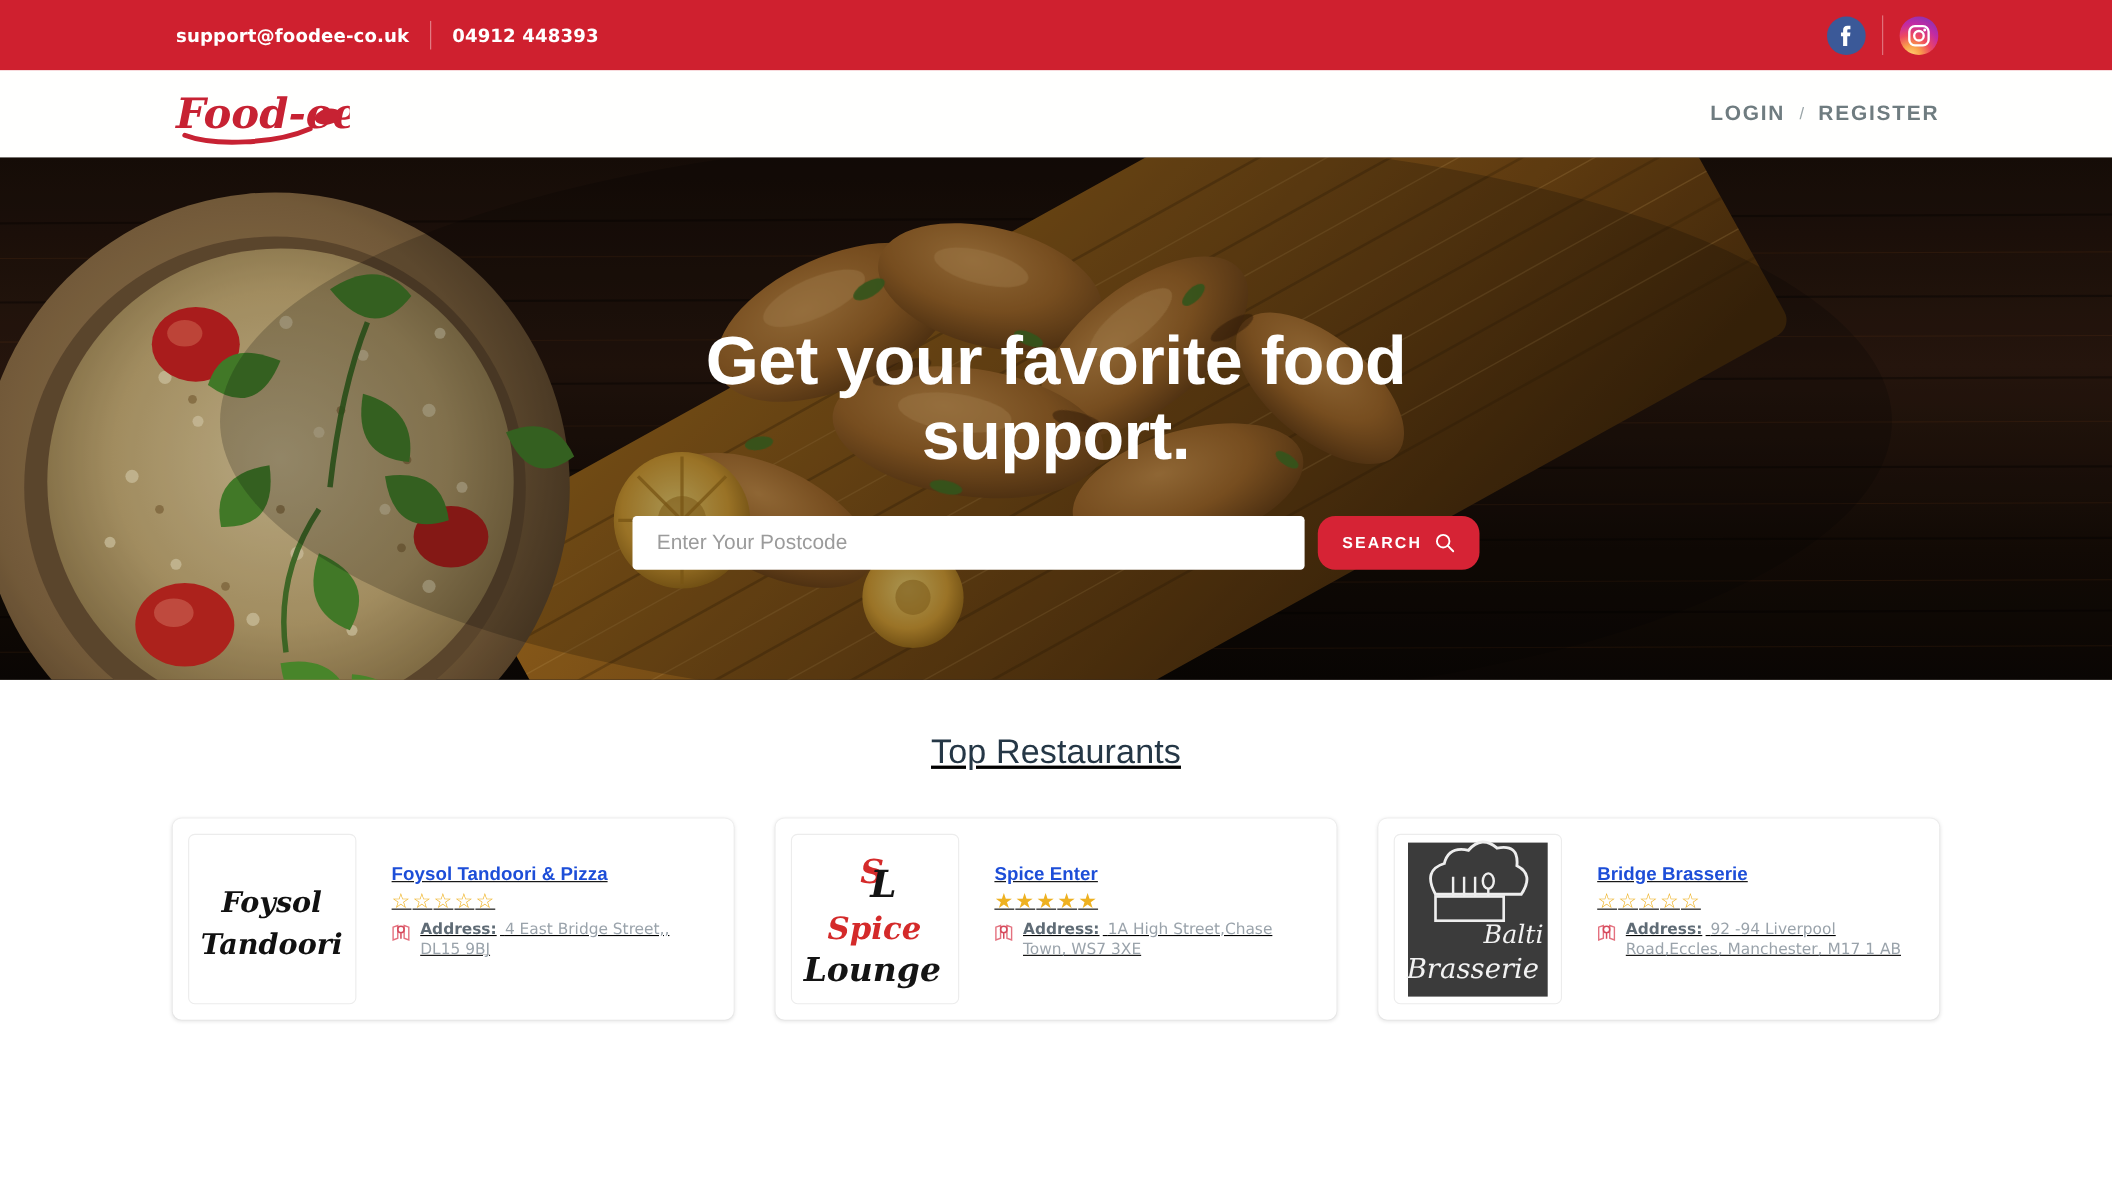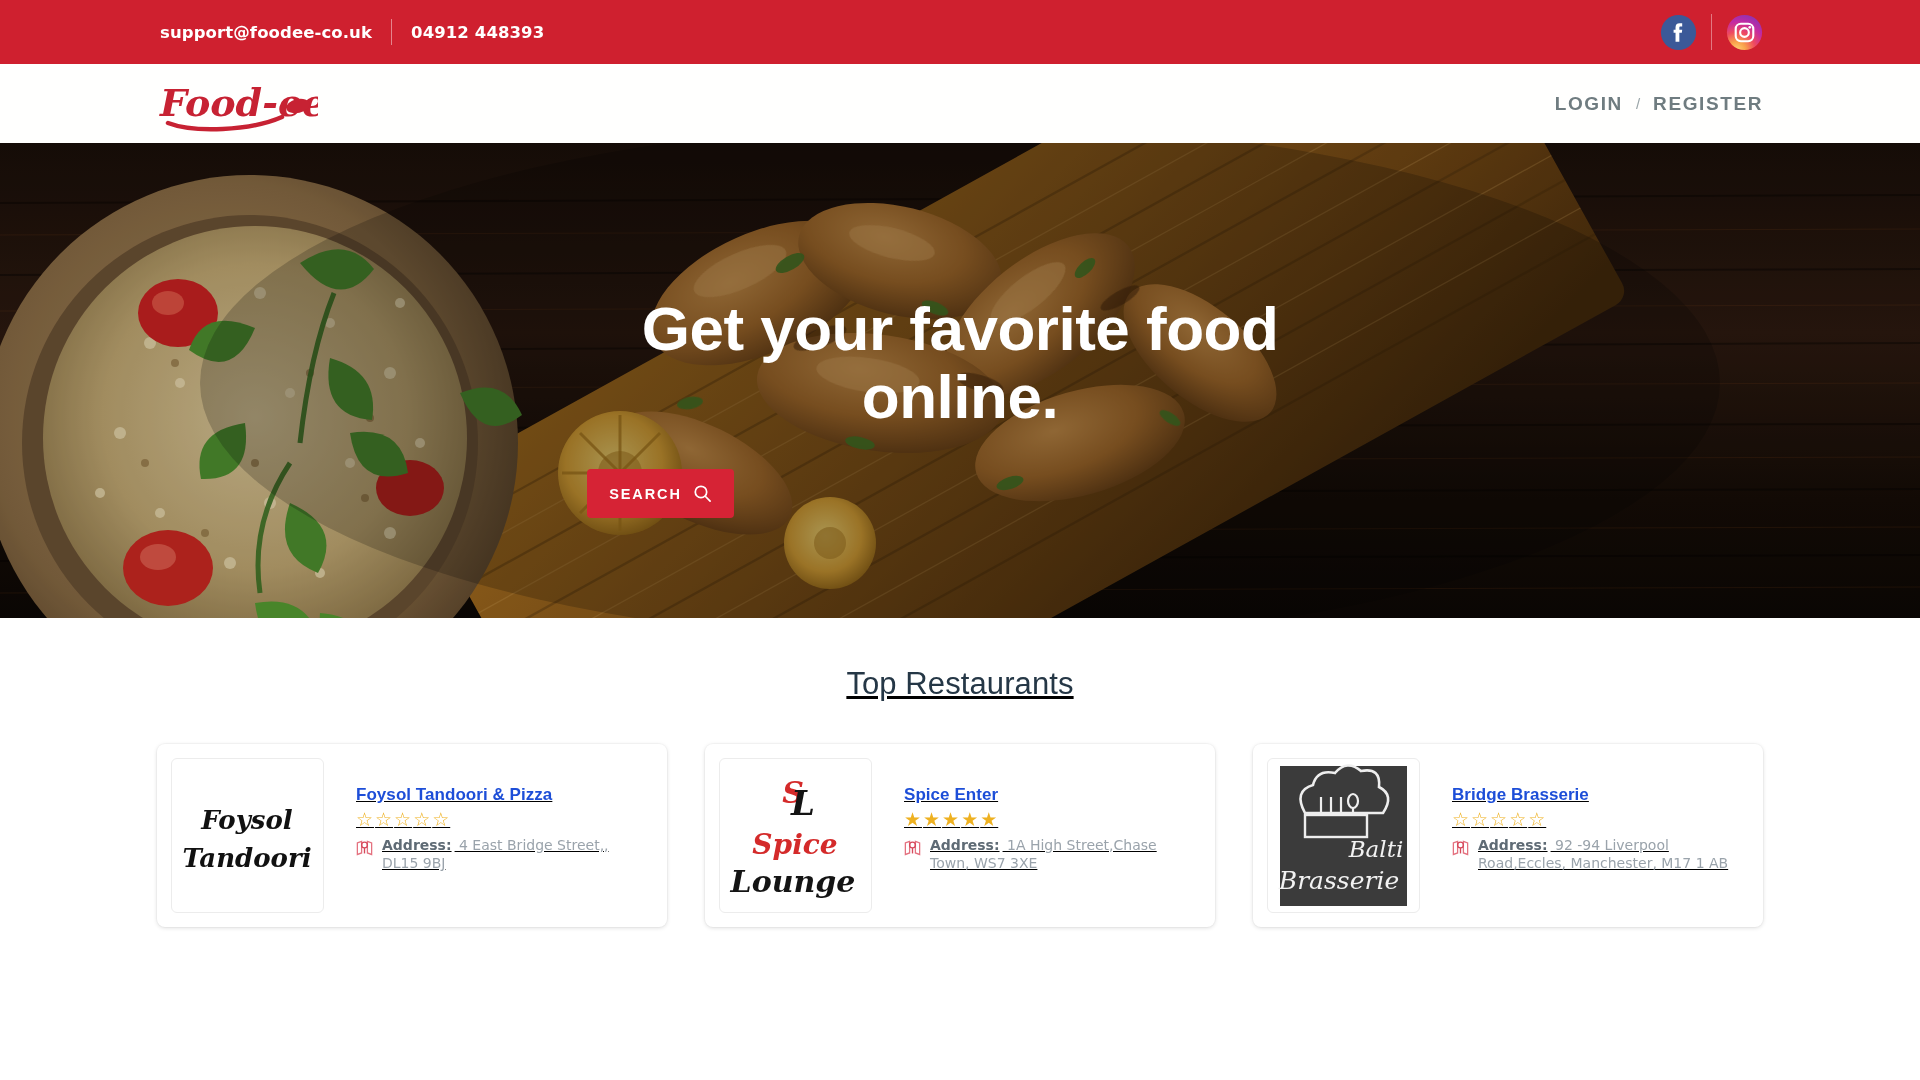--- a/index.html
+++ b/index.html
@@ -147,21 +147,21 @@
   }
   .search-input::placeholder {
     color: #9b9b9b;
     font-size: 19px;
   }
   .search-btn {
     margin-left: 12px;
     width: 147px;
     background: #d62335;
     border: none;
-    border-radius: 4px;
+    border-radius: 16px;
     color: #ffffff;
     font-size: 14.5px;
     font-weight: bold;
     letter-spacing: 1.9px;
     text-transform: uppercase;
     display: flex;
     align-items: center;
     justify-content: center;
     gap: 11px;
     cursor: pointer;
@@ -489,23 +489,24 @@
         <path d="M255 460 q56 -10 66 44 q-58 18 -66 -44z"></path>
         <path d="M320 470 q52 4 50 52 q-54 6 -50 -52z"></path>
       </g>
     </g>
 
     <rect width="1920" height="475" fill="#000000" opacity="0.17"></rect>
     <ellipse cx="960" cy="240" rx="760" ry="260" fill="#000000" opacity="0.20"></ellipse>
   </svg>
 
   <div class="hero-content">
-    <h1 class="hero-title">Get your favorite food online.</h1>
+    <h1 class="hero-title">Get your favorite food support.</h1>
 
     <div class="search-wrap">
+      <input class="search-input" type="text" placeholder="Enter Your Postcode" style="">
       <button class="search-btn">
         <span>SEARCH</span>
         <svg width="19" height="19" viewBox="0 0 20 20">
           <circle cx="8.4" cy="8.4" r="6" fill="none" stroke="#ffffff" stroke-width="1.8"></circle>
           <line x1="12.9" y1="12.9" x2="18" y2="18" stroke="#ffffff" stroke-width="1.8" stroke-linecap="round"></line>
         </svg>
       </button>
     </div>
   </div>
 </div>

